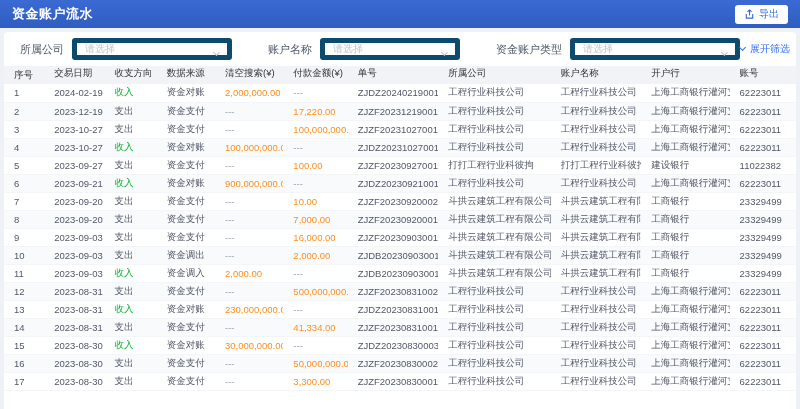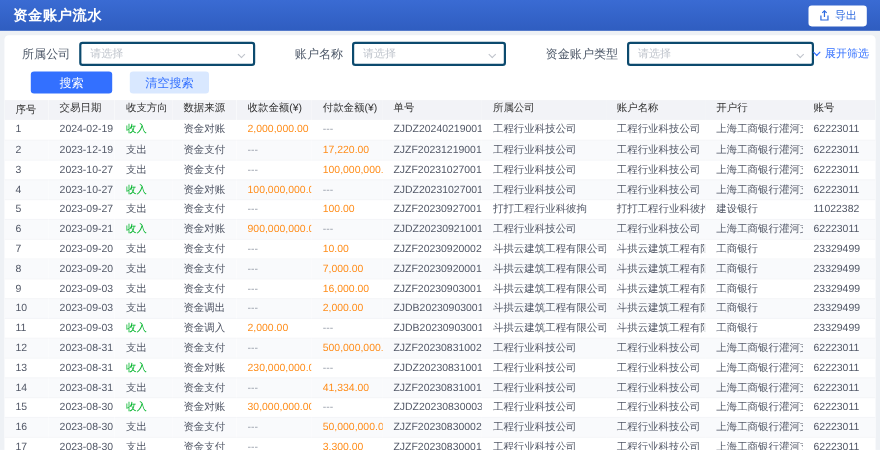--- a/index.html
+++ b/index.html
@@ -34,21 +34,21 @@
     overflow: hidden;
   }
   
   .filter-section { padding: 6px 16px 0 16px; }
   .filter-row { display: flex; align-items: center; height: 22px; }
   .fgroup { display: flex; align-items: center; }
   .fgroup + .fgroup { margin-left: 36px; }
   .flabel { font-size: 11px; color: #4e5969; margin-right: 8px; white-space: nowrap; }
   .select {
     position: relative; height: 22px;
-    border: 2px solid #0c4a6e; border-radius: 3px; background: #fff;
+    border: 5px solid #0c4a6e; border-radius: 3px; background: #fff;
     display: flex; align-items: center;
     padding: 0 20px 0 8px;
     cursor: pointer;
   }
   .sel-w1 { width: 160px; } .sel-w2 { width: 140px; } .sel-w3 { width: 170px; }
   .placeholder { color: #bfc4cc; font-size: 10px; }
   .sel-arrow {
     position: absolute; right: 8px; top: 7px;
     width: 5px; height: 5px;
     border-right: 1.3px solid #c0c4cc; border-bottom: 1.3px solid #c0c4cc;
@@ -140,24 +140,20 @@
         <div class="select sel-w3">
           <span class="placeholder">请选择</span>
           <span class="sel-arrow"></span>
         </div>
       </div>
       <div class="expand-toggle">
         <span class="chev-blue"></span>
         <span>展开筛选</span>
       </div>
     </div>
-    <div class="btn-row">
-      <button class="btn-primary">搜索</button>
-      <button class="btn-light">清空搜索</button>
-    </div>
   </div>
 
   <div class="table-wrap">
     <table>
       <colgroup>
           <col style="width: 40px;">
           <col style="width: 60px;">
           <col style="width: 52px;">
           <col style="width: 58px;">
           <col style="width: 68px;">
@@ -176,21 +172,21 @@
                 <i class="car-down"></i>
               </span></th>
             <th><span>收支方向</span><span class="sorter">
                 <i class="car-up"></i>
                 <i class="car-down"></i>
               </span></th>
             <th><span>数据来源</span><span class="sorter">
                 <i class="car-up"></i>
                 <i class="car-down"></i>
               </span></th>
-            <th><span>收款金额(¥)</span><span class="sorter">
+            <th><span>清空搜索(¥)</span><span class="sorter">
                 <i class="car-up"></i>
                 <i class="car-down"></i>
               </span></th>
             <th><span>付款金额(¥)</span><span class="sorter">
                 <i class="car-up"></i>
                 <i class="car-down"></i>
               </span></th>
             <th><span>单号</span><span class="sorter">
                 <i class="car-up"></i>
                 <i class="car-down"></i>

